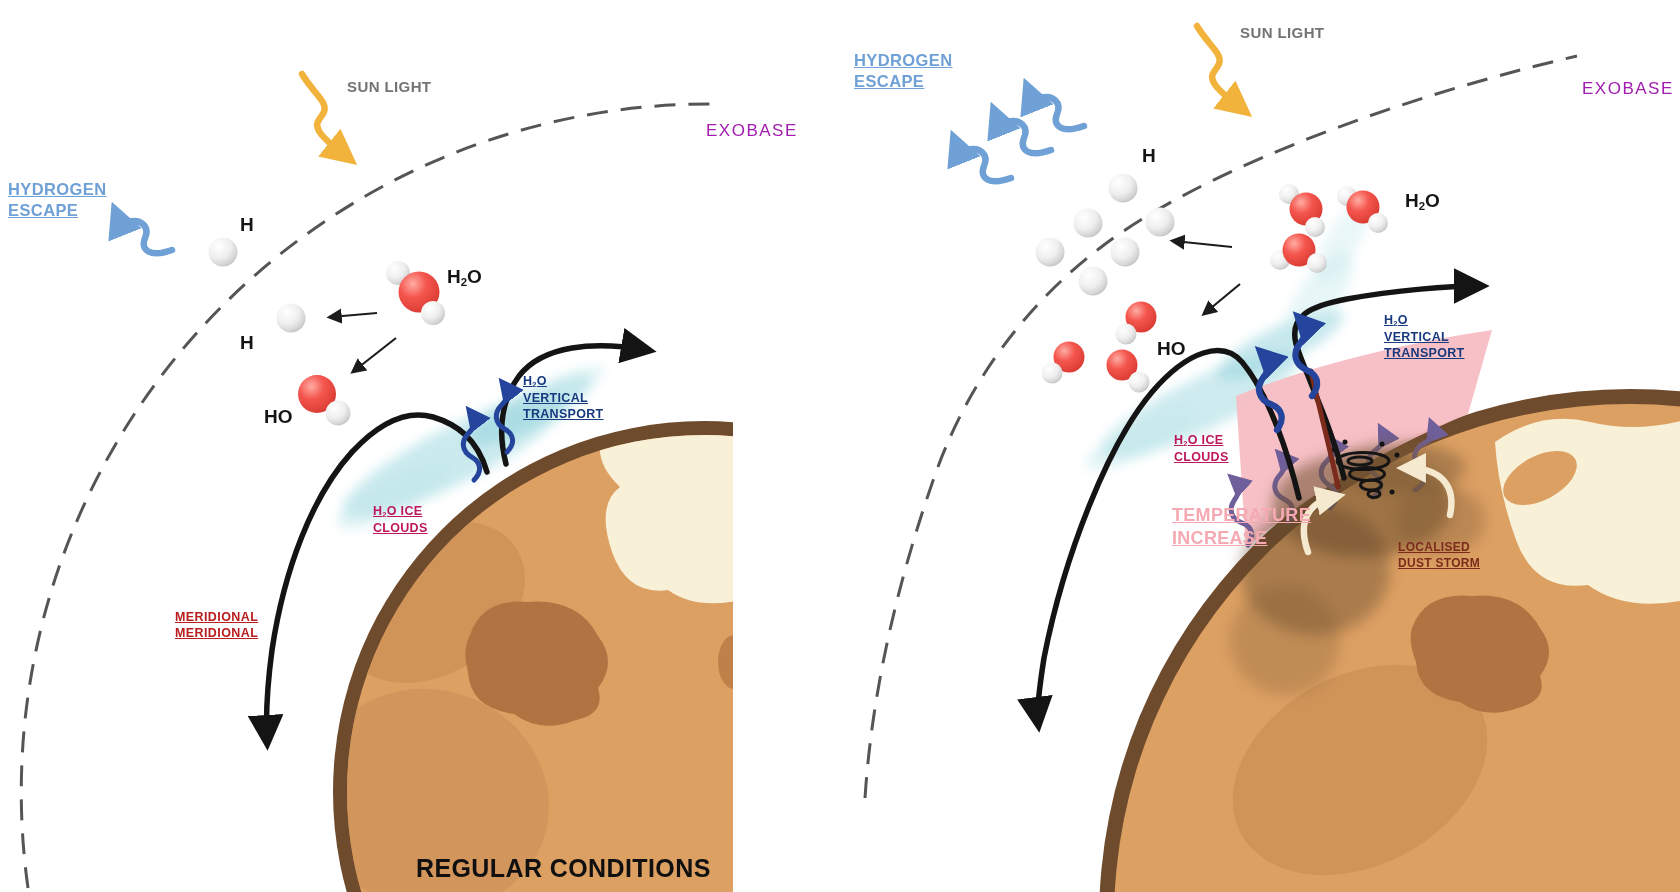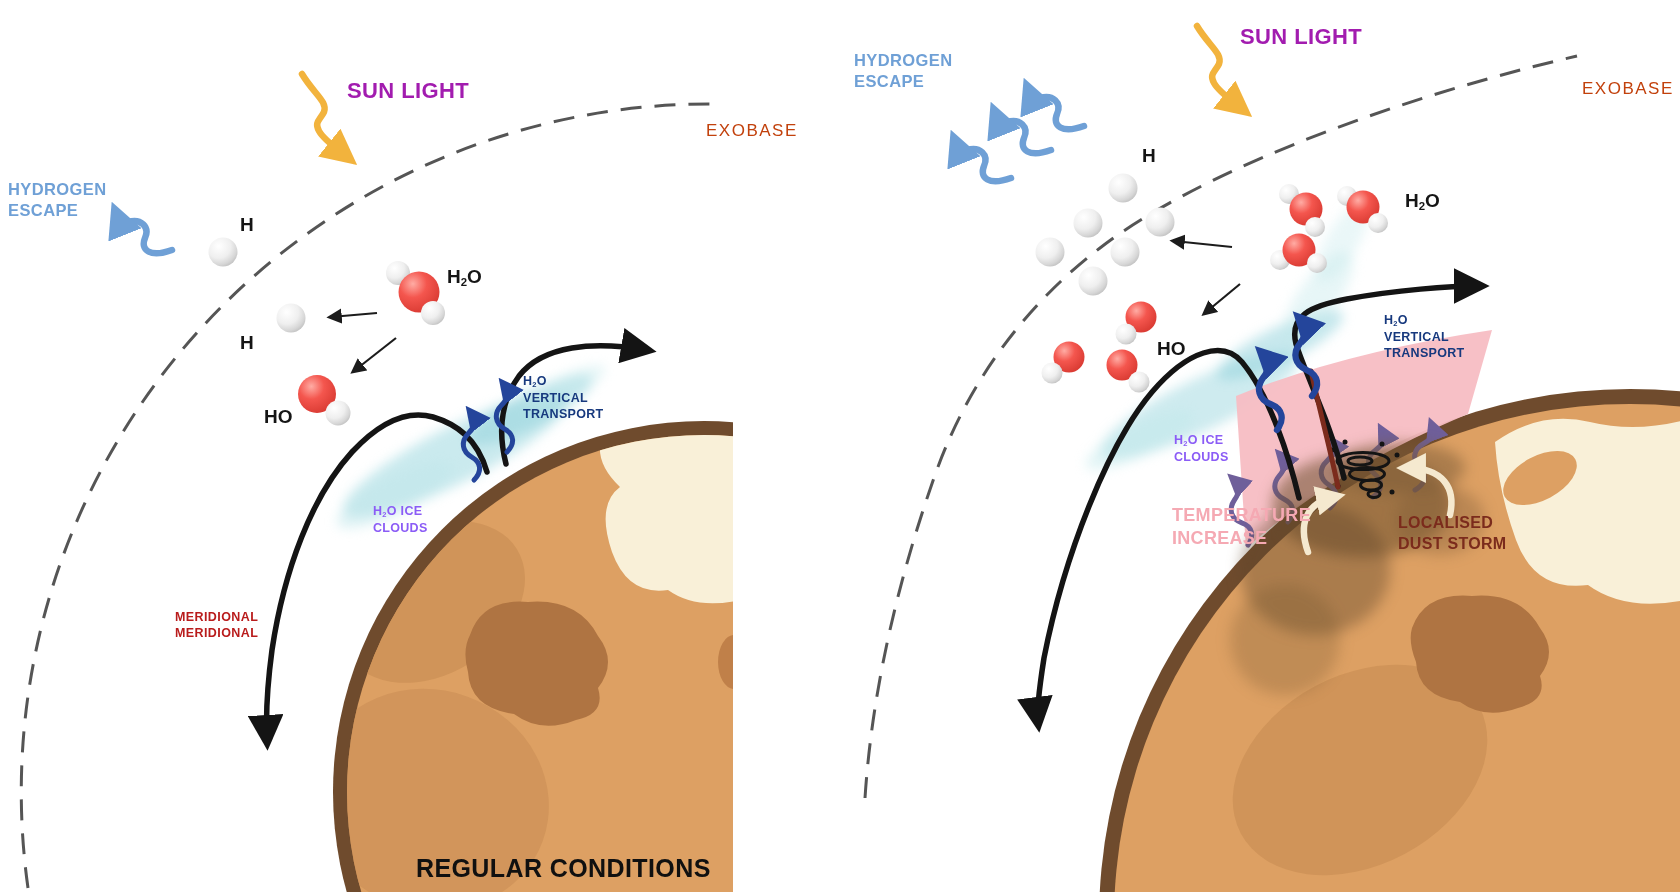--- a/index.html
+++ b/index.html
@@ -2,31 +2,31 @@
 <html><head>
 <meta charset="utf-8">
 <style>
   html,body{margin:0;padding:0;background:#ffffff;}
   .stage{position:relative;width:1680px;height:892px;background:#ffffff;overflow:hidden;
          font-family:"Liberation Sans",sans-serif;}
   .panel{position:absolute;top:0;height:892px;width:840px;}
   #panelL{left:0;} #panelR{left:840px;}
   .art{position:absolute;left:0;top:0;}
   .lbl{position:absolute;white-space:nowrap;font-weight:700;line-height:1.18;}
-  .lbl .ln{display:block;}
+  .lbl .ln{display:block;text-decoration:underline;}
   .sub{font-size:0.6em;vertical-align:-0.28em;font-weight:700;}
-  .sun-lbl{font-size:22px;letter-spacing:.4px;color:#a21caf;}
+  .sun-lbl{font-size:15px;letter-spacing:.4px;color:#737373;}
   .esc-lbl{font-size:16.5px;letter-spacing:.4px;color:#6FA0D6;line-height:1.25;}
-  .exo-lbl{font-size:17px;font-weight:500;letter-spacing:1.5px;color:#c2410c;}
+  .exo-lbl{font-size:17px;font-weight:500;letter-spacing:1.5px;color:#a21caf;}
   .mol-lbl{font-size:19px;color:#151515;}
   .vt-lbl{font-size:12.5px;color:#17397E;letter-spacing:.3px;line-height:1.28;}
-  .ice-lbl{font-size:12.5px;color:#8b5cf6;letter-spacing:.3px;line-height:1.28;}
+  .ice-lbl{font-size:12.5px;color:#be185d;letter-spacing:.3px;line-height:1.28;}
   .mer-lbl{font-size:12.5px;color:#b91c1c;letter-spacing:.4px;line-height:1.3;}
   .tmp-lbl{font-size:18px;color:#F5A9B3;letter-spacing:.3px;line-height:1.3;}
-  .dst-lbl{font-size:16px;color:#7B2B1C;letter-spacing:.3px;line-height:1.3;}
+  .dst-lbl{font-size:12px;color:#7B2B1C;letter-spacing:.3px;line-height:1.3;margin-top:27px;}
   .cap{font-size:25px;letter-spacing:.4px;color:#101010;}
   .blur6{filter:blur(6px);}
   .blur7{filter:blur(7px);}
 </style>
 </head>
 <body>
 
 <div class="stage">
 
   <div class="panel" id="panelL">

